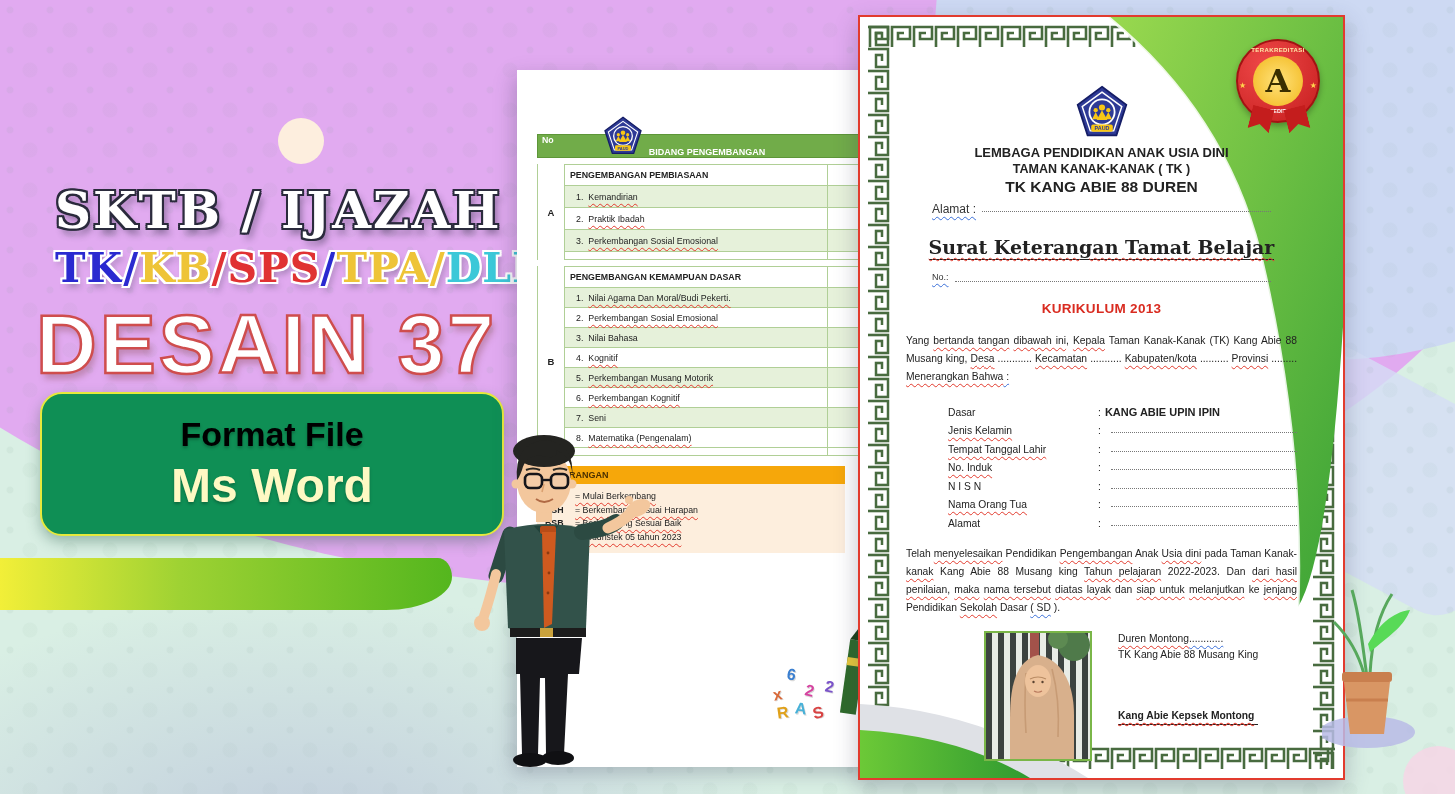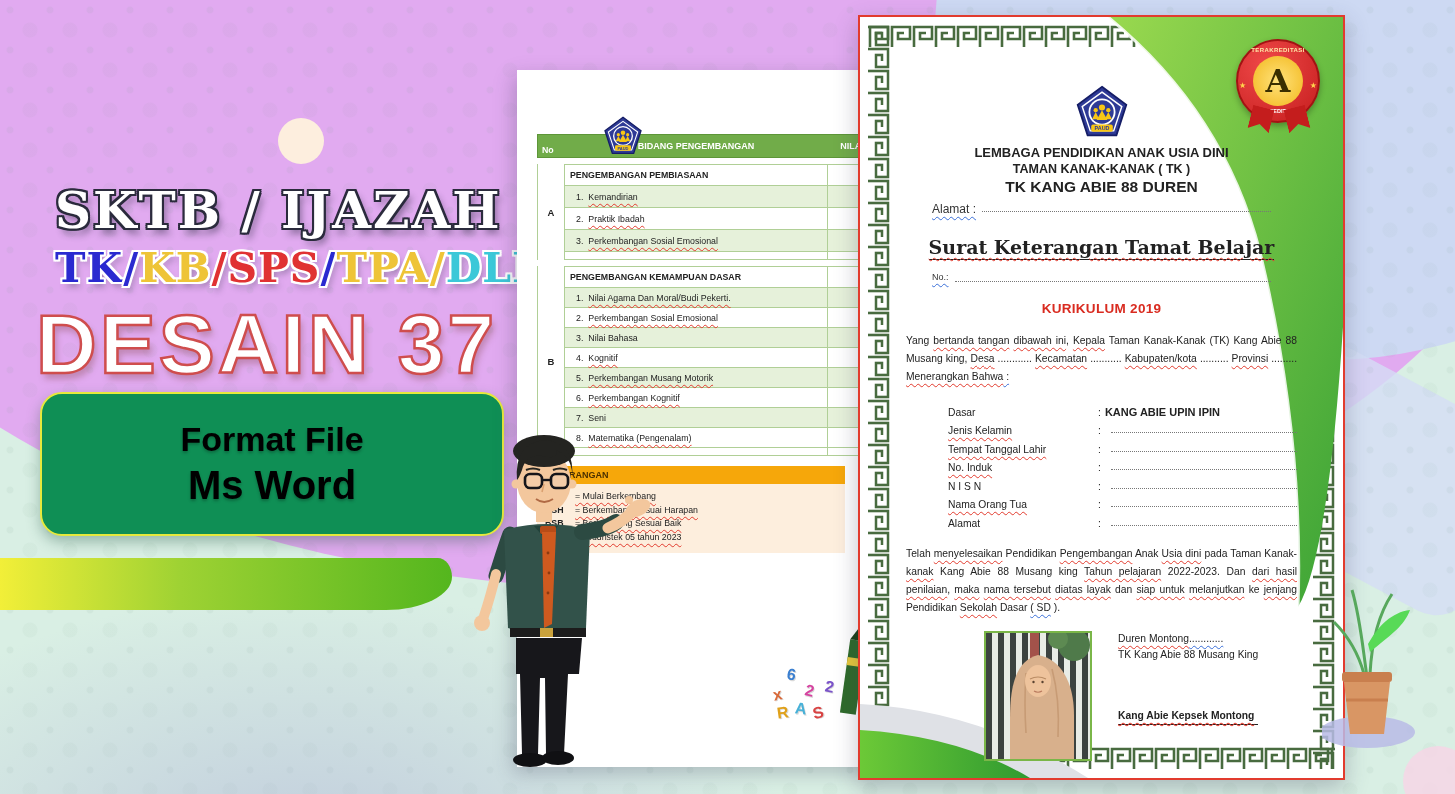--- a/index.html
+++ b/index.html
@@ -32,34 +32,34 @@
     font-size:41px;letter-spacing:1px;z-index:1;}
   .promo-levels .lvl{text-shadow:2px 0 0 #fff,-2px 0 0 #fff,0 2px 0 #fff,0 -2px 0 #fff,
       2px 2px 0 #fff,-2px 2px 0 #fff,2px -2px 0 #fff,-2px -2px 0 #fff,3px 5px 6px rgba(60,60,80,.4);}
   .promo-design{position:absolute;left:36px;top:296px;font-weight:bold;font-size:84px;color:#fff;
     letter-spacing:3px;z-index:1;-webkit-text-stroke:2.5px #cf4d4d;
     text-shadow:3px 6px 6px rgba(130,70,70,.35);}
   .format-box{position:absolute;left:40px;top:392px;width:460px;height:140px;background:#0f8f55;
     border:2.5px solid #e6e93c;border-radius:22px;z-index:1;display:flex;flex-direction:column;
     align-items:center;justify-content:center;box-shadow:0 6px 14px rgba(30,80,60,.35);}
   .fb1{color:#000000;font-weight:bold;font-size:34px;text-shadow:0 2px 3px rgba(0,0,0,.25);}
-  .fb2{color:#000000;font-weight:bold;font-size:40px;margin-top:4px;text-shadow:0 2px 3px rgba(0,0,0,.25);}
+  .fb2{color:#fef9c3;font-weight:bold;font-size:48px;margin-top:4px;text-shadow:0 2px 3px rgba(0,0,0,.25);}
   
   .sq{text-decoration-line:underline;text-decoration-style:wavy;text-decoration-color:#e23b2e;
       text-decoration-thickness:1px;text-underline-offset:2.5px;}
   .sqb{text-decoration-line:underline;text-decoration-style:wavy;text-decoration-color:#3a6fd8;
       text-decoration-thickness:1px;text-underline-offset:2.5px;}
   
   .left-page{position:absolute;left:517px;top:70px;width:363px;height:697px;background:#fff;z-index:2;
      box-shadow:-4px 6px 18px rgba(60,60,90,.28);}
   .ld-header{display:flex;align-items:center;padding:48px 30px 0 84px;}
   .ld-titles{flex:1;text-align:center;font-weight:bold;font-size:9.5px;color:#222;line-height:1.7;}
   .ld-table{margin:16px 0 0 20px;width:340px;font-size:8.8px;color:#222;}
   .ld-thead{display:flex;background:#71ac49;color:#fff;font-weight:bold;height:22px;
-     border:1px solid #5d9638;}
+     border:1px solid #5d9638;flex-direction:column;}
   .c-no{width:26px;display:flex;align-items:flex-end;padding:0 0 2px 4px;box-sizing:border-box;}
   .c-main{flex:1;display:flex;align-items:center;justify-content:center;font-size:9px;}
   .c-nilai{width:48px;display:flex;align-items:center;justify-content:center;font-size:9px;}
   .ld-sec{position:relative;border-left:1px solid #b0cf96;border-right:1px solid #b0cf96;margin-top:6px;}
   .ld-key{position:absolute;left:0;top:0;bottom:0;width:26px;border-right:1px solid #b0cf96;
      display:flex;align-items:center;justify-content:center;font-weight:bold;font-size:9.5px;}
   .ld-rows{margin-left:26px;}
   .ld-row{display:flex;border-bottom:1px solid #b0cf96;align-items:center;}
   .ld-sech{height:20px;font-weight:bold;border-top:1px solid #b0cf96;}
   .ld-sech .ld-itext{padding-left:6px;}
@@ -428,21 +428,21 @@
       <div class="org3">TK KANG ABIE 88 DUREN</div>
       <div class="alamat-row">
         <span class="sqb">Alamat :</span>
         <span class="dots"></span>
       </div>
       <span class="cert-title sq">Surat Keterangan Tamat Belajar</span>
       <div class="no-row">
         <span class="sqb">No.:</span>
         <span class="dots"></span>
       </div>
-      <div class="kurikulum">KURIKULUM 2019</div>
+      <div class="kurikulum">KURIKULUM 2013</div>
       <div class="para" id="para1"><span>Yang </span><span class="sq">bertanda tangan</span><span> </span><span class="sq">dibawah ini</span><span>, </span><span class="sq">Kepala</span><span> Taman Kanak-Kanak (TK) Kang Abie 88 Musang king, </span><span class="sq">Desa</span><span> ............ </span><span class="sq">Kecamatan</span><span> ........... </span><span class="sq">Kabupaten/kota</span><span> .......... </span><span class="sq">Provinsi</span><span> ......... </span><span class="sq">Menerangkan Bahwa</span><span class="sqb"> :</span></div>
       <div class="fields" id="fields">
           <div class="f-row">
             <span class="f-label">Dasar</span>
             <span class="f-colon">:</span>
             <span class="f-value">KANG ABIE UPIN IPIN</span>
           </div>
           <div class="f-row">
             <span class="f-label sq">Jenis Kelamin</span>
             <span class="f-colon">:</span>

